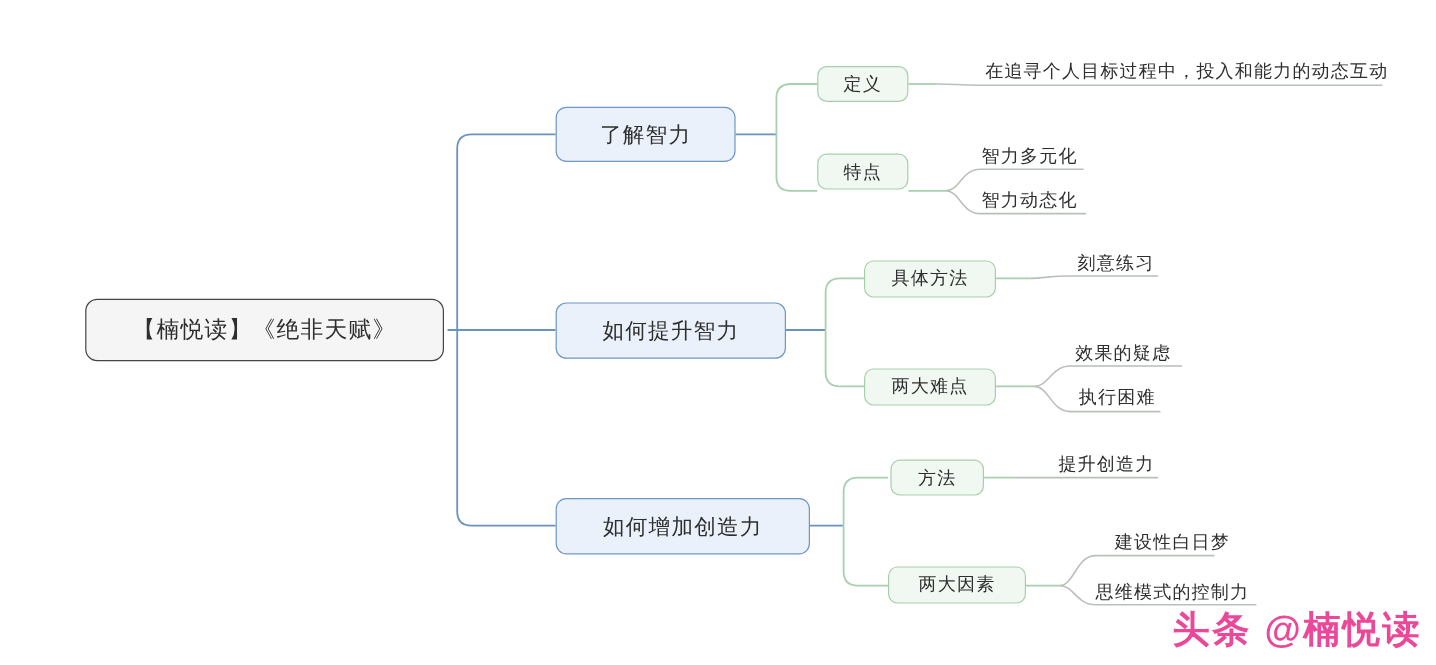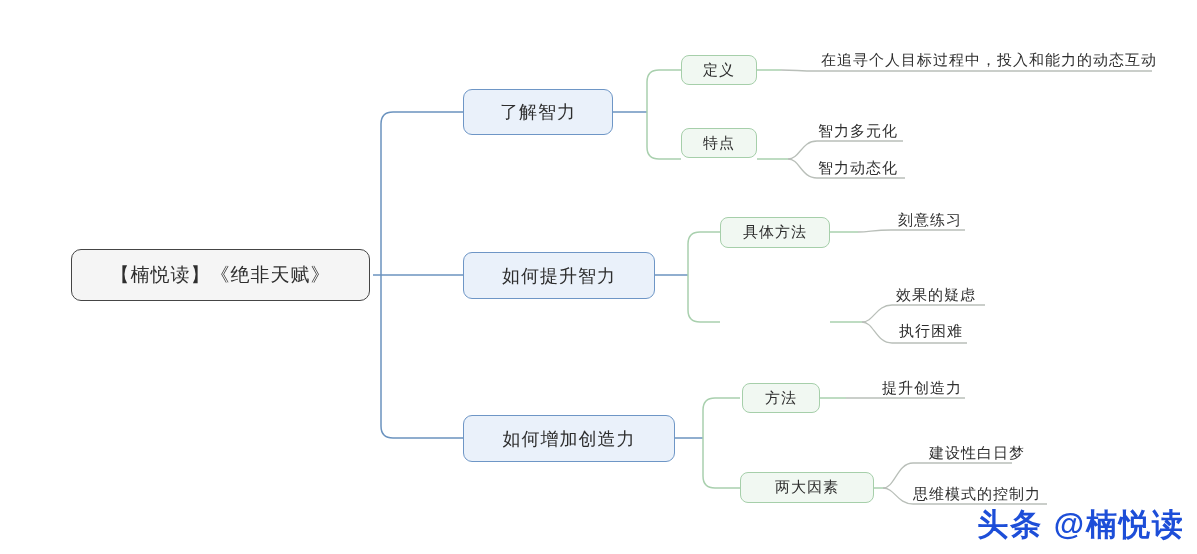--- a/index.html
+++ b/index.html
@@ -37,40 +37,40 @@
     font-size:15px;letter-spacing:1px;
   }
   #b1{left:463px;top:89px;width:150px;height:46px;}
   #b2{left:463px;top:252px;width:192px;height:47px;}
   #b3{left:463px;top:415px;width:212px;height:47px;}
   #s11{left:681px;top:55px;width:76px;height:30px;}
   #s12{left:681px;top:128px;width:76px;height:30px;font-family:Liberation Mono, monospace;}
   #s21{left:720px;top:217px;width:110px;height:31px;}
   #s22{left:720px;top:307px;width:110px;height:31px;}
   #s31{left:742px;top:383px;width:78px;height:30px;}
-  #s32{left:740px;top:472px;width:134px;height:31px;}
+  #s32{left:740px;top:472px;width:115px;height:31px;}
   .leaf{
     position:absolute;
     font-size:15px;color:#2e2e2e;
     letter-spacing:1px;white-space:nowrap;
     line-height:18px;
   }
   #l11{left:821px;top:51px;}
   #l12a{left:818px;top:122px;}
   #l12b{left:818px;top:159px;}
   #l21{left:898px;top:211px;}
   #l22a{left:896px;top:286px;}
   #l22b{left:899px;top:324px;font-family:Liberation Mono, monospace;}
   #l31{left:882px;top:379px;}
   #l32a{left:913px;top:444px;margin-left:16px;}
   #l32b{left:913px;top:485px;}
   .watermark{
     position:absolute;
     right:12px;bottom:8px;
-    font-size:31px;font-weight:bold;color:#1d4ed8;
+    font-size:31px;font-weight:bold;color:#ec4899;
     letter-spacing:2px;white-space:nowrap;
     text-shadow:1px 1px 0 rgba(255,255,255,.55);
     margin-left:46px;
   }
 </style>
 </head>
 <body>
 
 <div class="canvas">
 
@@ -113,20 +113,21 @@
 
   <div class="node node-root">【楠悦读】《绝非天赋》</div>
 
   <div id="b1" class="node node-branch">了解智力</div>
   <div id="b2" class="node node-branch">如何提升智力</div>
   <div id="b3" class="node node-branch">如何增加创造力</div>
 
   <div id="s11" class="node node-sub">定义</div>
   <div id="s12" class="node node-sub">特点</div>
   <div id="s21" class="node node-sub">具体方法</div>
+  <div id="s22" class="node node-sub">两大难点</div>
   <div id="s31" class="node node-sub">方法</div>
   <div id="s32" class="node node-sub">两大因素</div>
 
   <div id="l11" class="leaf">在追寻个人目标过程中，投入和能力的动态互动</div>
   <div id="l12a" class="leaf">智力多元化</div>
   <div id="l12b" class="leaf">智力动态化</div>
   <div id="l21" class="leaf">刻意练习</div>
   <div id="l22a" class="leaf">效果的疑虑</div>
   <div id="l22b" class="leaf">执行困难</div>
   <div id="l31" class="leaf">提升创造力</div>

